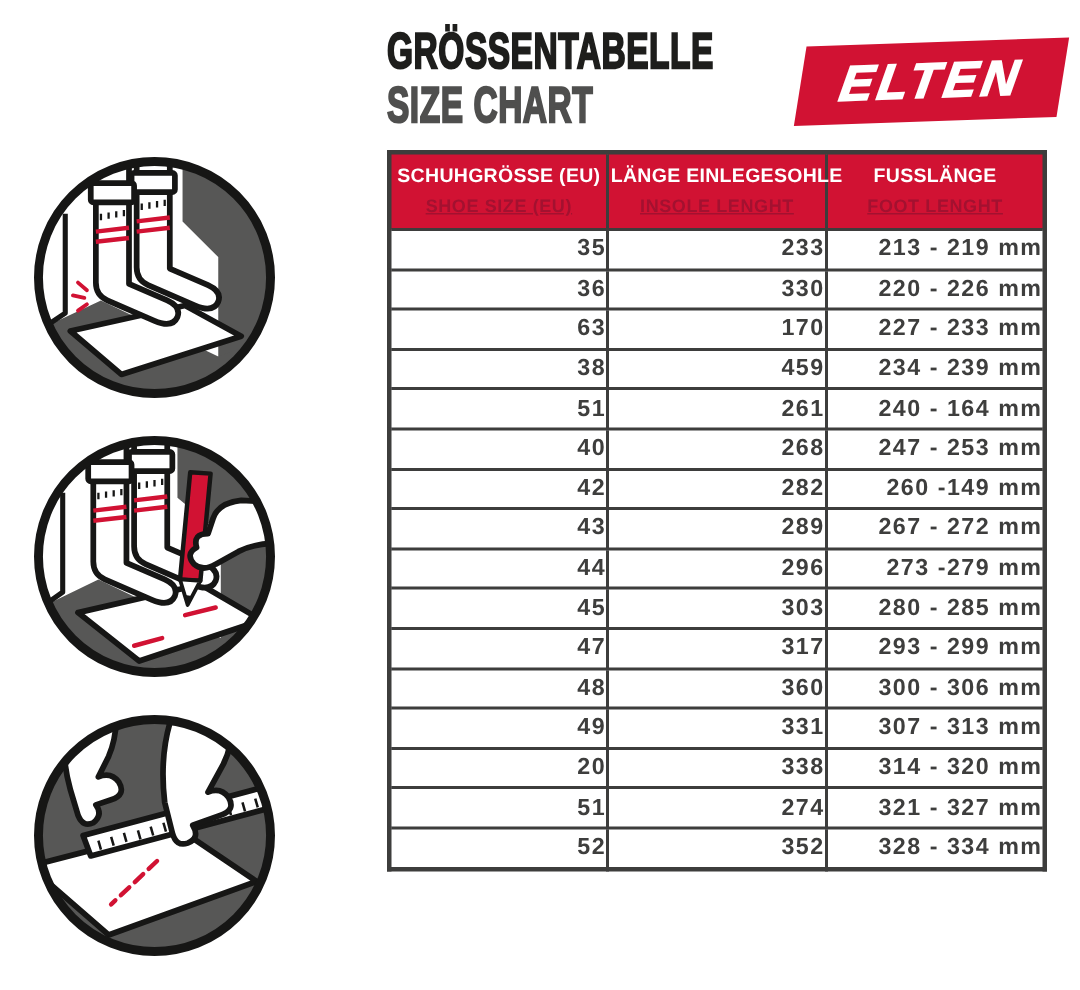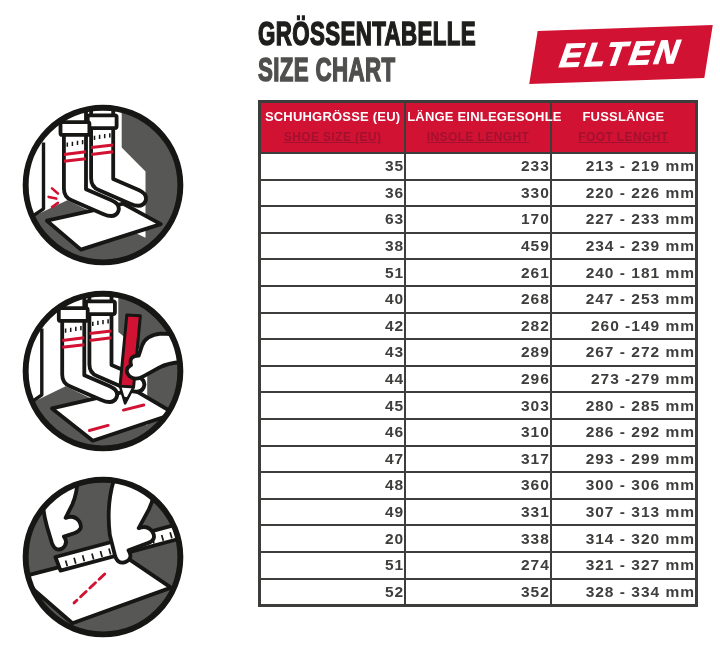--- a/index.html
+++ b/index.html
@@ -195,21 +195,21 @@
 
         <tr>
           <td>38</td>
           <td>459</td>
           <td>234 - 239 mm</td>
         </tr>
 
         <tr>
           <td>51</td>
           <td>261</td>
-          <td>240 - 181 mm</td>
+          <td>240 - 164 mm</td>
         </tr>
 
         <tr>
           <td>40</td>
           <td>268</td>
           <td>247 - 253 mm</td>
         </tr>
 
 
         <tr>
@@ -229,25 +229,20 @@
           <td>296</td>
           <td>273 -279 mm</td>
         </tr>
 
         <tr>
           <td>45</td>
           <td>303</td>
           <td>280 - 285 mm</td>
         </tr>
 
-        <tr>
-          <td>46</td>
-          <td>310</td>
-          <td>286 - 292 mm</td>
-        </tr>
 
         <tr>
           <td>47</td>
           <td>317</td>
           <td>293 - 299 mm</td>
         </tr>
 
         <tr>
           <td>48</td>
           <td>360</td>

